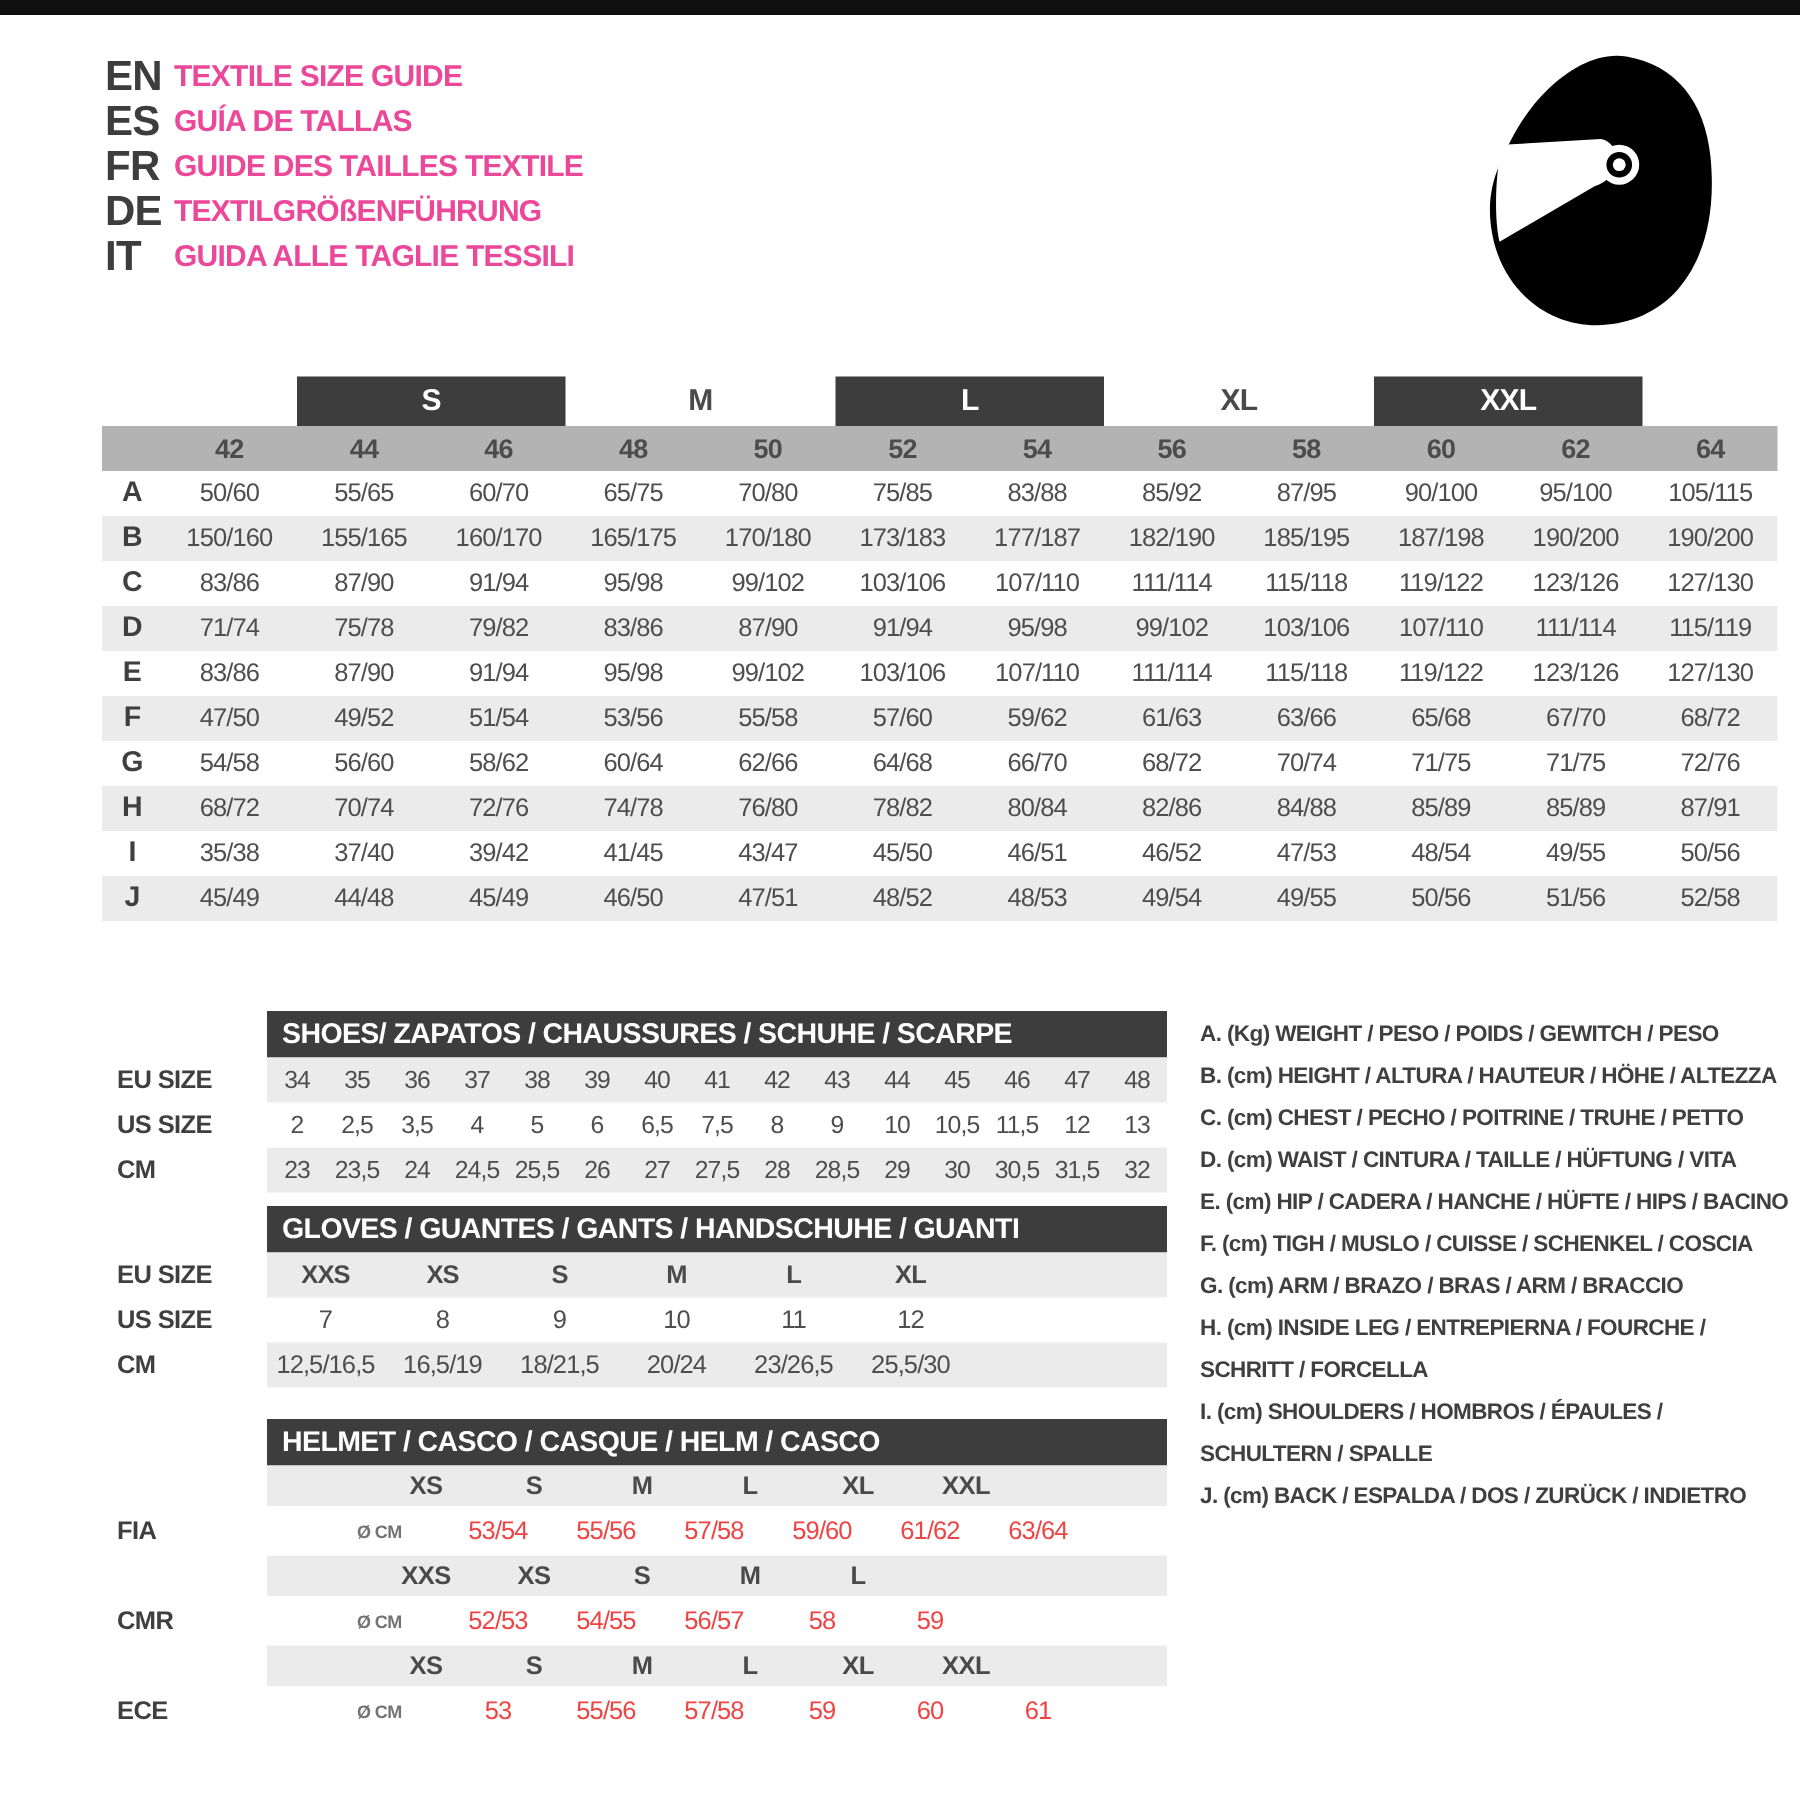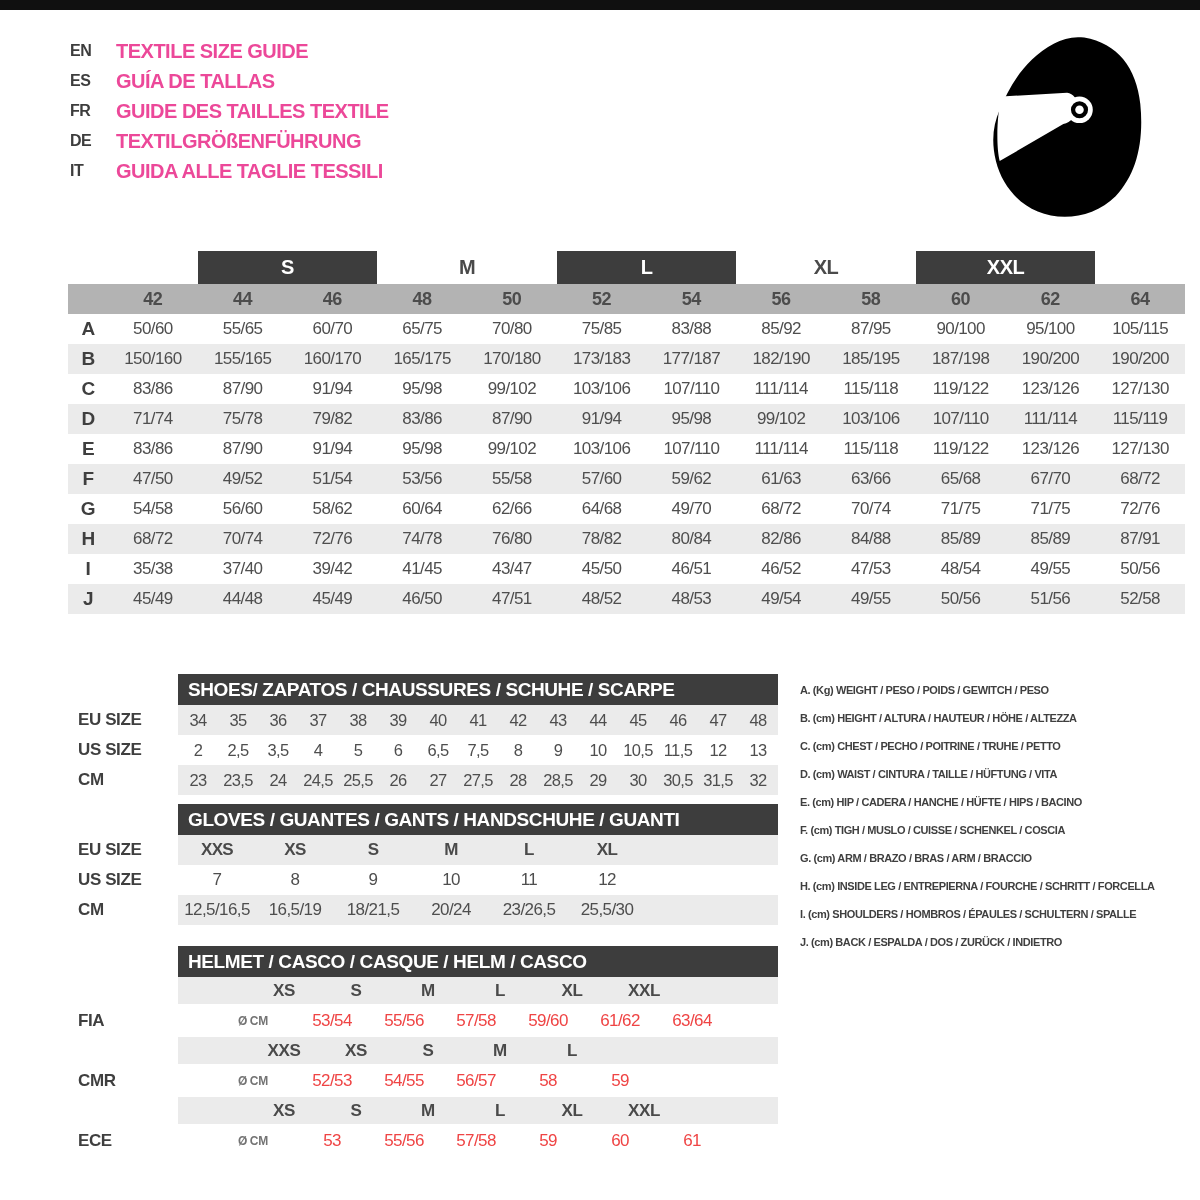--- a/index.html
+++ b/index.html
@@ -6,21 +6,21 @@
   body{
     width:1200px;height:1200px;position:relative;background:#fff;
     font-family:"Liberation Sans",sans-serif;color:#454545;overflow:hidden;
     -webkit-font-smoothing:antialiased;
   }
   .top-bar{position:absolute;left:0;top:0;width:1200px;height:10px;background:#101010;}
 
   
   .lang-list{position:absolute;left:70px;top:36px;}
   .lang-row{display:flex;height:30px;align-items:center;}
-  .lang-code{width:46px;font-weight:700;font-size:16px;letter-spacing:-0.5px;color:#3d3d3d;}
+  .lang-code{width:46px;font-weight:700;font-size:28px;letter-spacing:-0.5px;color:#3d3d3d;}
   .lang-title{font-weight:700;font-size:20px;letter-spacing:-0.5px;color:#ec4899;}
 
   
   .helmet-logo{position:absolute;left:975px;top:30px;width:190px;height:190px;}
 
   
   .rep{display:contents;}
   .dark{background:#3d3d3d;color:#fff;}
   .cell{display:flex;align-items:center;justify-content:center;}
 
@@ -57,21 +57,21 @@
   .hband{display:flex;height:27px;}
   .hvals{display:flex;height:33px;gap:48px;}
   .hgrid{width:600px;display:grid;grid-template-columns:70px repeat(6,72px) 1fr;}
   .hgrid.gray{background:#ebebeb;}
   .hsize{display:flex;align-items:center;justify-content:center;font-weight:700;font-size:17px;letter-spacing:-0.4px;color:#4a4a4a;}
   .hval{display:flex;align-items:center;justify-content:center;font-size:17px;letter-spacing:-0.6px;color:#ef4444;}
   .hunit{display:flex;align-items:center;padding-left:12px;box-sizing:border-box;font-weight:700;font-size:12px;letter-spacing:-0.4px;color:#737373;}
 
   
   .legend{position:absolute;left:800px;top:676px;width:393px;}
-  .legend-item{font-weight:700;font-size:11px;letter-spacing:-0.4px;line-height:28px;color:#3f3f3f;}
+  .legend-item{font-weight:700;font-size:15px;letter-spacing:-0.4px;line-height:28px;color:#3f3f3f;}
 </style>
 </head>
 <body>
 
 <div class="top-bar"></div>
 
 <div class="lang-list">
 
 <div class="lang-row">
     <div class="lang-code">EN</div>
@@ -210,21 +210,21 @@
       <div class="cell tval">68/72</div>
     </div>
       <div class="trow">
       <div class="cell tkey">G</div>
       <div class="cell tval">54/58</div>
       <div class="cell tval">56/60</div>
       <div class="cell tval">58/62</div>
       <div class="cell tval">60/64</div>
       <div class="cell tval">62/66</div>
       <div class="cell tval">64/68</div>
-      <div class="cell tval">49/70</div>
+      <div class="cell tval">66/70</div>
       <div class="cell tval">68/72</div>
       <div class="cell tval">70/74</div>
       <div class="cell tval">71/75</div>
       <div class="cell tval">71/75</div>
       <div class="cell tval">72/76</div>
     </div>
       <div class="trow">
       <div class="cell tkey">H</div>
       <div class="cell tval">68/72</div>
       <div class="cell tval">70/74</div>

